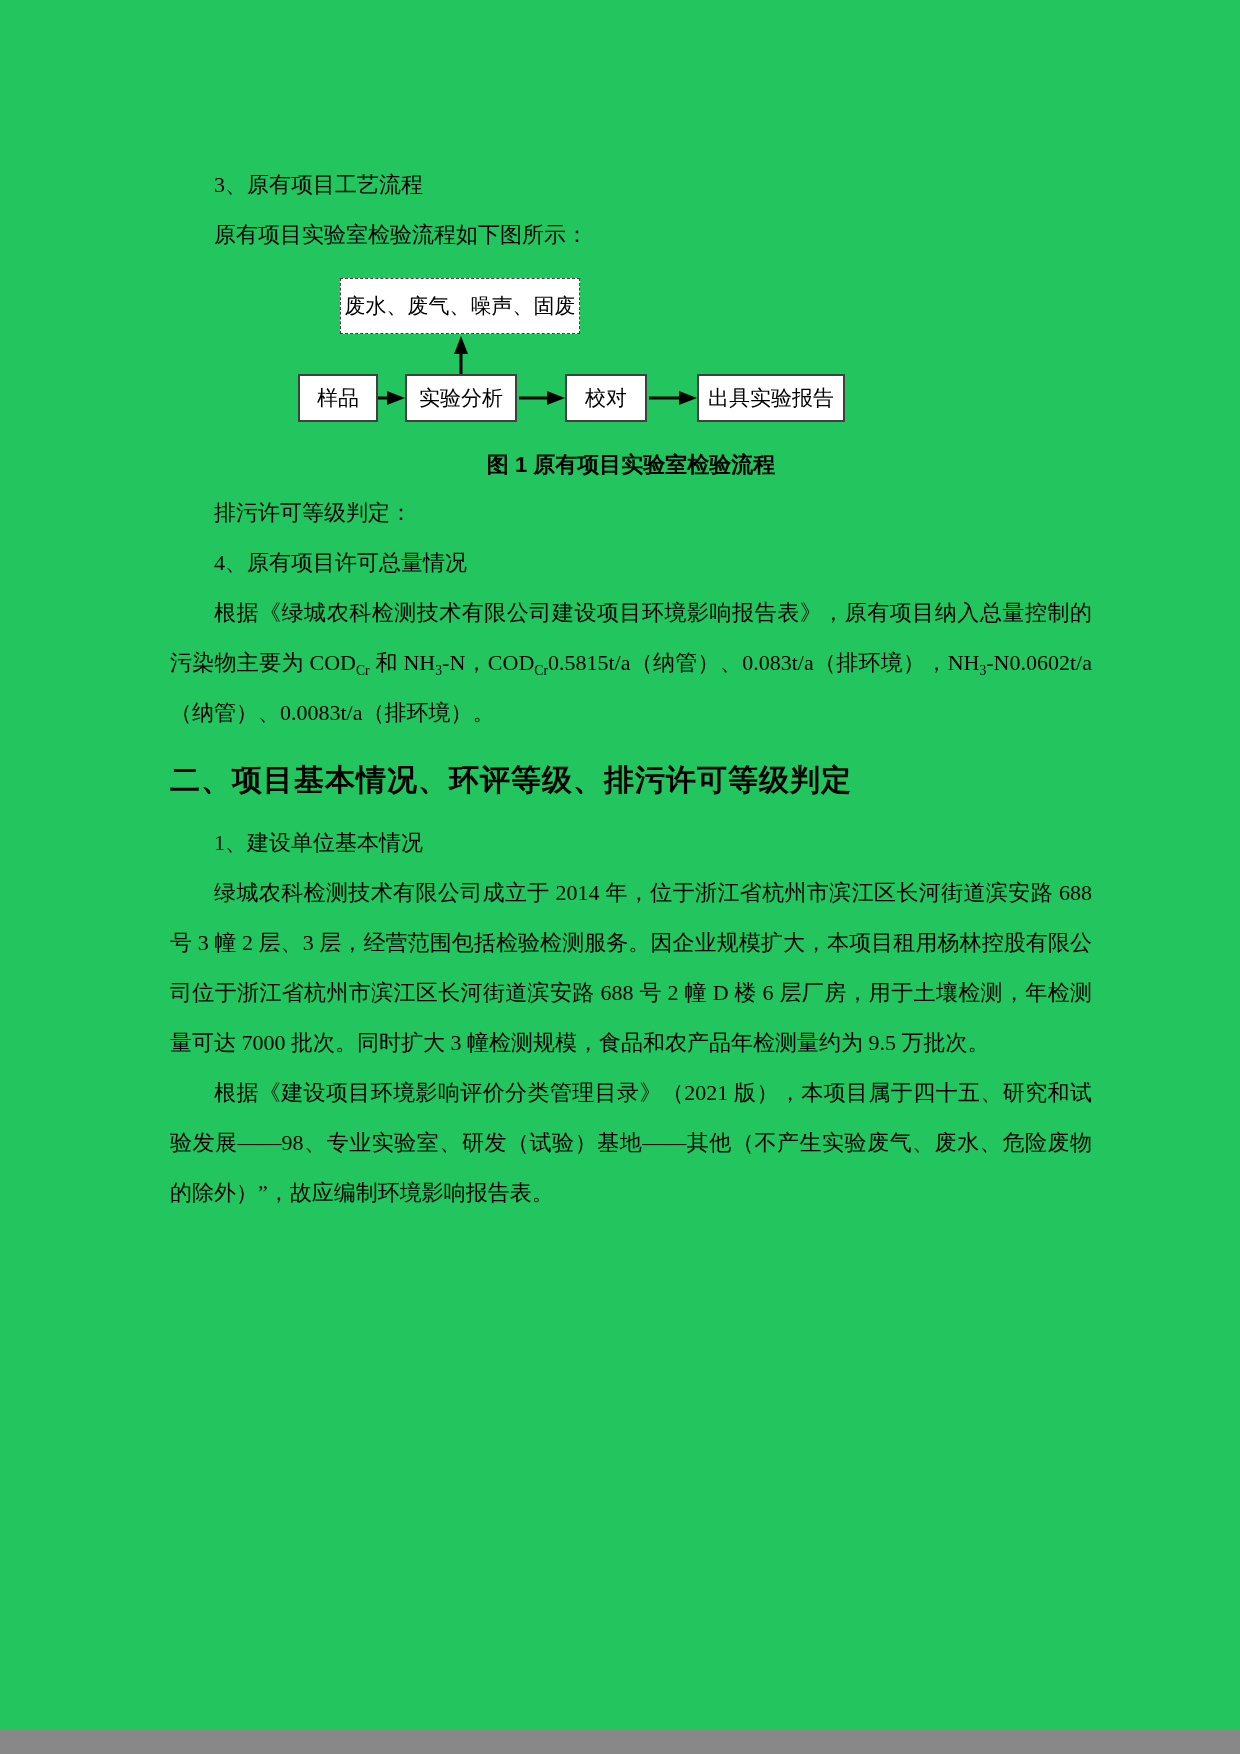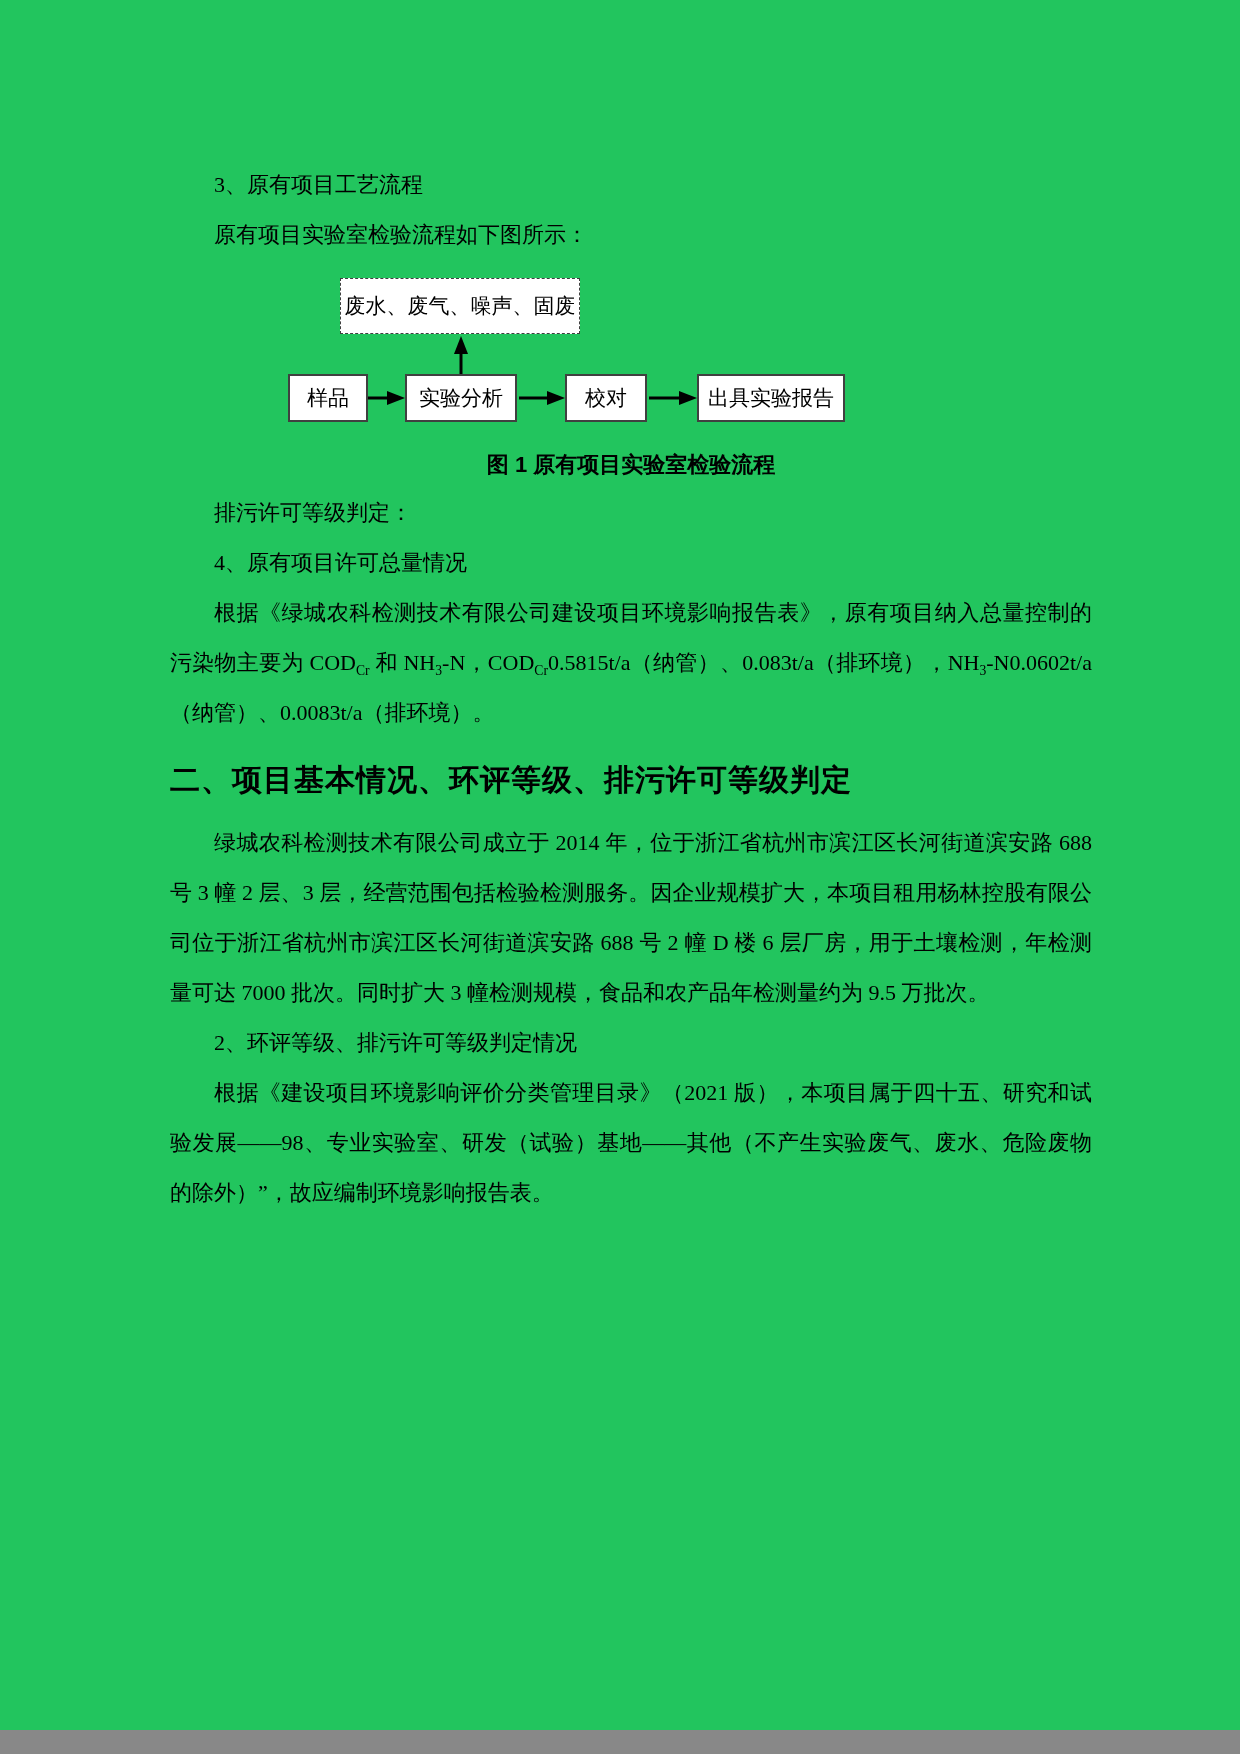--- a/index.html
+++ b/index.html
@@ -44,21 +44,21 @@
     align-items: center;
     justify-content: center;
     font-size: 21px;
     background: #fff;
     white-space: nowrap;
   }
   .fc-dashed {
     border: 1.5px dashed #404040;
     left: 170px; top: 0; width: 240px; height: 56px; text-align: right;
   }
-  .fc-sample   { left: 118px; top: 96px; width: 80px;  height: 48px; }
+  .fc-sample   { left: 128px; top: 96px; width: 80px;  height: 48px; }
   .fc-analysis { left: 235px; top: 96px; width: 112px; height: 48px; font-family: Liberation Mono, monospace; }
   .fc-check    { left: 395px; top: 96px; width: 82px;  height: 48px; }
   .fc-report   { left: 527px; top: 96px; width: 148px; height: 48px; }
   .fc-svg { position: absolute; left: 0; top: 0; width: 922px; height: 152px; }
   .figure-caption {
     text-align: center;
     font-weight: 700;
     font-size: 22px;
     line-height: 46px;
     font-family: "Liberation Sans", "DejaVu Sans", sans-serif;
@@ -111,19 +111,19 @@
 
     <div class="figure-caption">图 1  原有项目实验室检验流程</div>
 
     <div class="line indent">排污许可等级判定：</div>
 
     <div class="line indent">4、原有项目许可总量情况</div>
     <div class="para"><span>根据《绿城农科检测技术有限公司建设项目环境影响报告表》，原有项目纳入总量控制的污染物主要为 COD</span><sub>Cr</sub><span> 和 NH</span><sub>3</sub><span>-N，COD</span><sub>Cr</sub><span>0.5815t/a（纳管）、0.083t/a（排环境），NH</span><sub>3</sub><span>-N0.0602t/a（纳管）、0.0083t/a（排环境）。</span></div>
 
     <div class="h1">二、项目基本情况、环评等级、排污许可等级判定</div>
 
+    <div class="line indent">1、建设单位基本情况</div>
     <div class="para">绿城农科检测技术有限公司成立于 2014 年，位于浙江省杭州市滨江区长河街道滨安路 688 号 3 幢 2 层、3 层，经营范围包括检验检测服务。因企业规模扩大，本项目租用杨林控股有限公司位于浙江省杭州市滨江区长河街道滨安路 688 号 2 幢 D 楼 6 层厂房，用于土壤检测，年检测量可达 7000 批次。同时扩大 3 幢检测规模，食品和农产品年检测量约为 9.5 万批次。</div>
 
-    <div class="line indent">2、环评等级、排污许可等级判定情况</div>
     <div class="para">根据《建设项目环境影响评价分类管理目录》（2021 版），本项目属于四十五、研究和试验发展——98、专业实验室、研发（试验）基地——其他（不产生实验废气、废水、危险废物的除外）”，故应编制环境影响报告表。</div>
 
   </div>
 </div>
 
 </body></html>

